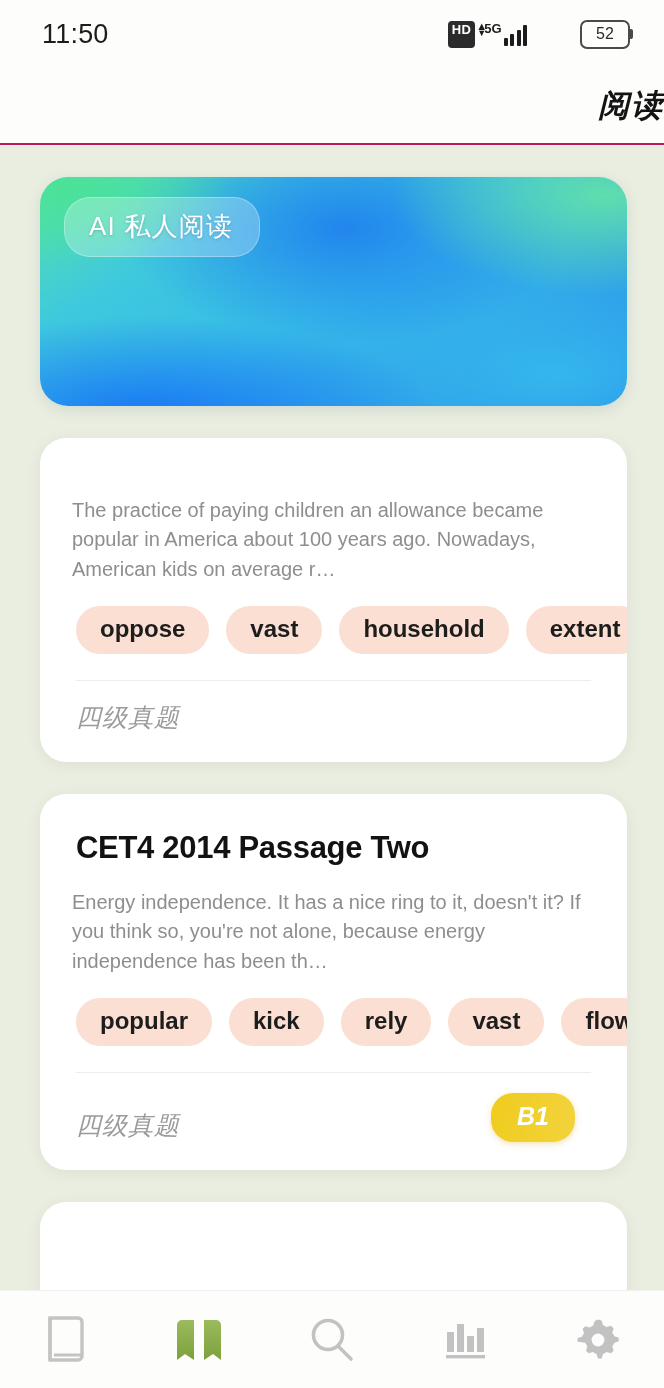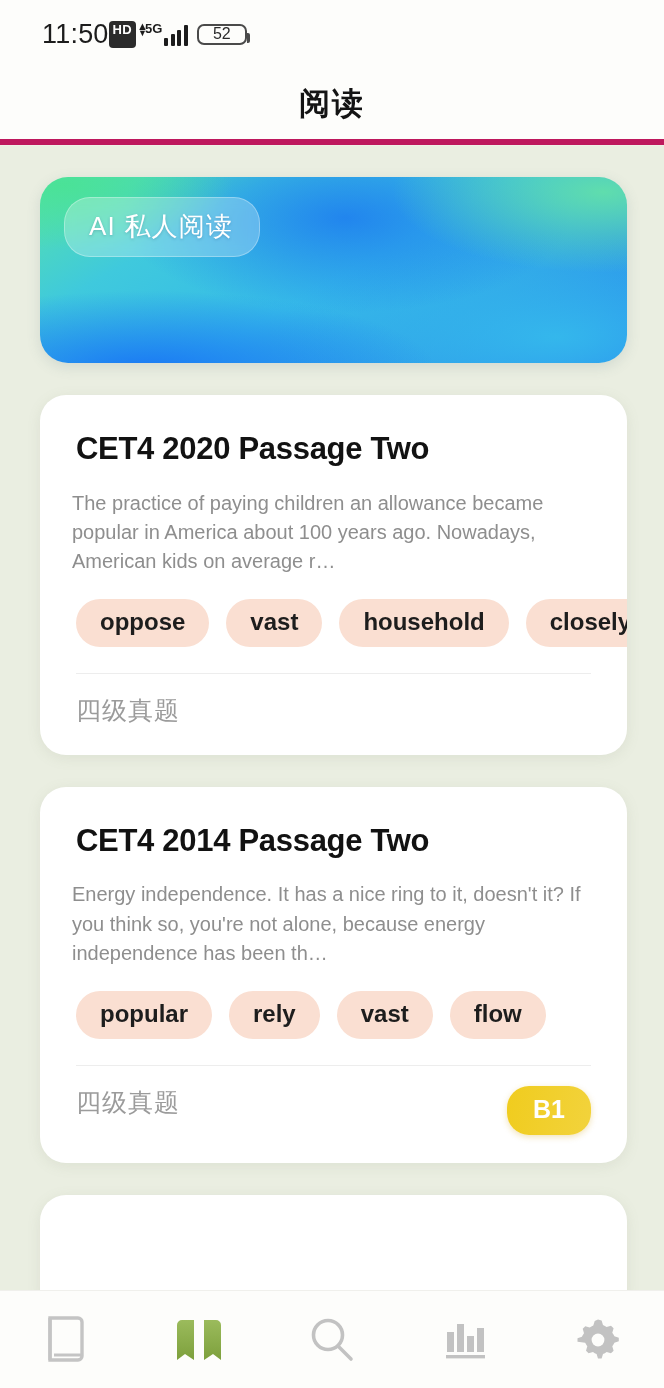--- a/index.html
+++ b/index.html
@@ -7,21 +7,21 @@
     width:664px; height:1388px;
     font-family:"Liberation Sans", sans-serif;
     background:#ffffff;
     overflow:hidden;
   }
   .phone { position:relative; width:664px; height:1388px; background:#eef1e6; overflow:hidden; }
 
   
   .statusbar {
     height:68px; background:#fdfdfb;
-    display:flex; align-items:center; justify-content:flex-start;
+    display:flex; align-items:center; justify-content:space-between;
     padding:0 34px 0 42px;
   }
   .clock { font-size:27px; color:#1c1c1c; letter-spacing:.2px; font-weight:400; }
   .status-right { display:flex; align-items:center; gap:9px; }
   .hd-badge {
     background:#2b2b2b; color:#fff; font-size:13px; font-weight:700;
     border-radius:4px; padding:2px 4px 12px 4px; line-height:1;
     letter-spacing:.3px;
   }
   .net-wrap { display:flex; align-items:flex-end; gap:2px; }
@@ -30,46 +30,47 @@
     position:absolute; left:-8px; top:0px; font-size:11px; line-height:8px; color:#1c1c1c;
     display:flex; flex-direction:column; align-items:center;
   }
   .bars { display:flex; align-items:flex-end; gap:2.5px; height:21px; }
   .bars i { display:block; width:4px; background:#1c1c1c; border-radius:1px; }
   .bars i:nth-child(1){ height:8px; }
   .bars i:nth-child(2){ height:12px; }
   .bars i:nth-child(3){ height:16px; }
   .bars i:nth-child(4){ height:21px; }
   .battery {
-    position:relative; width:50px; height:21px; border:2px solid #4a4a4a; border-radius:7px;
-    display:flex; align-items:center; justify-content:center;
+    position:relative; width:50px; height:29px; border:2px solid #4a4a4a; border-radius:7px;
+    display:flex; align-items:center; justify-content:center;margin-left:44px;
   }
   .battery:after {
     content:""; position:absolute; right:-5px; top:7px; width:3px; height:10px;
     background:#4a4a4a; border-radius:0 2px 2px 0;
   }
   .battery span { font-size:16px; color:#2b2b2b; font-weight:400; line-height:1; }
 
   
   .titlebar {
     height:77px; background:#fdfdfb;
-    display:flex; align-items:center; justify-content:center;
-    border-bottom:6px solid #be185d;
+    display:flex; align-items:center; justify-content:flex-end;
+    border-bottom:2px solid #be185d;
+    font-style:italic;
   }
   .titlebar h1 { font-size:31px; font-weight:600; color:#141414; letter-spacing:2px; }
 
   
   .content {
     position:absolute; top:146px; left:0; right:0; bottom:98px;
     background:#eaeee1; overflow:hidden;
   }
 
   
   .banner {
-    position:relative; margin:31px 37px 0 40px; height:186px; border-radius:28px;
+    position:relative; margin:31px 37px 0 40px; height:229px; border-radius:28px;
     overflow:hidden;
     background:
       radial-gradient(ellipse 58% 70% at 96% 8%, rgba(98,224,170,.95) 0%, rgba(98,224,170,0) 62%),
       radial-gradient(ellipse 48% 58% at 4% 4%, rgba(74,226,150,.95) 0%, rgba(74,226,150,0) 60%),
       radial-gradient(ellipse 60% 80% at 52% 22%, rgba(28,120,240,.82) 0%, rgba(28,120,240,0) 64%),
       radial-gradient(ellipse 75% 65% at 18% 104%, rgba(24,116,245,.95) 0%, rgba(24,116,245,0) 66%),
       radial-gradient(ellipse 70% 80% at 88% 86%, rgba(54,190,236,.85) 0%, rgba(54,190,236,0) 70%),
       linear-gradient(150deg,#57e3a8 0%, #3fc9dd 26%, #36bbe8 52%, #2f9fe8 74%, #2580ef 100%);
     box-shadow:0 4px 14px rgba(80,110,120,.16);
   }
@@ -101,22 +102,23 @@
     margin-top:22px; padding:0 0 0 36px;
     display:flex; gap:17px; overflow:hidden; white-space:nowrap;
   }
   .tag {
     flex:0 0 auto; background:#fadfd2; color:#1d1d1d;
     border-radius:24px; padding:11px 24px 13px 24px;
     font-size:24px; font-weight:700; line-height:1;
   }
   .divider { margin:26px 36px 0 36px; height:1px; background:#ededed; }
   .card-footer {
-    display:flex; align-items:flex-start; justify-content:space-between;
-    padding:20px 36px 28px 36px;
+    display:flex; align-items:flex-end; justify-content:space-between;
+    padding:20px 52px 28px 36px;
+    font-style:italic;
   }
   .source { font-size:25px; color:#9b9b9b; letter-spacing:1px; }
   .level {
     color:#ffffff; font-size:25px; font-weight:700; line-height:1;
     border-radius:22px; padding:11px 26px 13px 26px;
     box-shadow:0 2px 6px rgba(210,160,20,.3);
   }
   .level-b2 { background:linear-gradient(100deg,#efa521 0%,#f6c13f 100%); }
   .level-b1 { background:linear-gradient(100deg,#f0cc1e 0%,#f7de46 100%); }
   .card-peek { height:120px; padding-top:0; }
@@ -164,40 +166,40 @@
   </div>
 
   <div class="content">
 
     <div class="banner">
       <div class="ai-pill">AI 私人阅读</div>
 
     </div>
 
     <div class="card">
-      <div class="card-title">CET4 2020 Passage Two</div>
       <div class="card-excerpt">The practice of paying children an allowance became popular in America about 100 years ago. Nowadays, American kids on average r…</div>
       <div class="tag-row">
         <span class="tag">oppose</span>
         <span class="tag">vast</span>
         <span class="tag">household</span>
-        <span class="tag">closely</span>
+        <span class="tag">extent</span>
 
       </div>
       <div class="divider"></div>
       <div class="card-footer">
         <span class="source">四级真题</span>
       </div>
     </div>
 
     <div class="card">
       <div class="card-title">CET4 2014 Passage Two</div>
       <div class="card-excerpt">Energy independence. It has a nice ring to it, doesn't it? If you think so, you're not alone, because energy independence has been th…</div>
       <div class="tag-row">
         <span class="tag">popular</span>
+        <span class="tag">kick</span>
         <span class="tag">rely</span>
         <span class="tag">vast</span>
         <span class="tag">flow</span>
 
       </div>
       <div class="divider"></div>
       <div class="card-footer">
         <span class="source">四级真题</span>
         <span class="level level-b1" style="background: linear-gradient(100deg, rgb(240, 204, 30) 0%, rgba(240, 204, 30, 0.867) 100%);">B1</span>
       </div>

